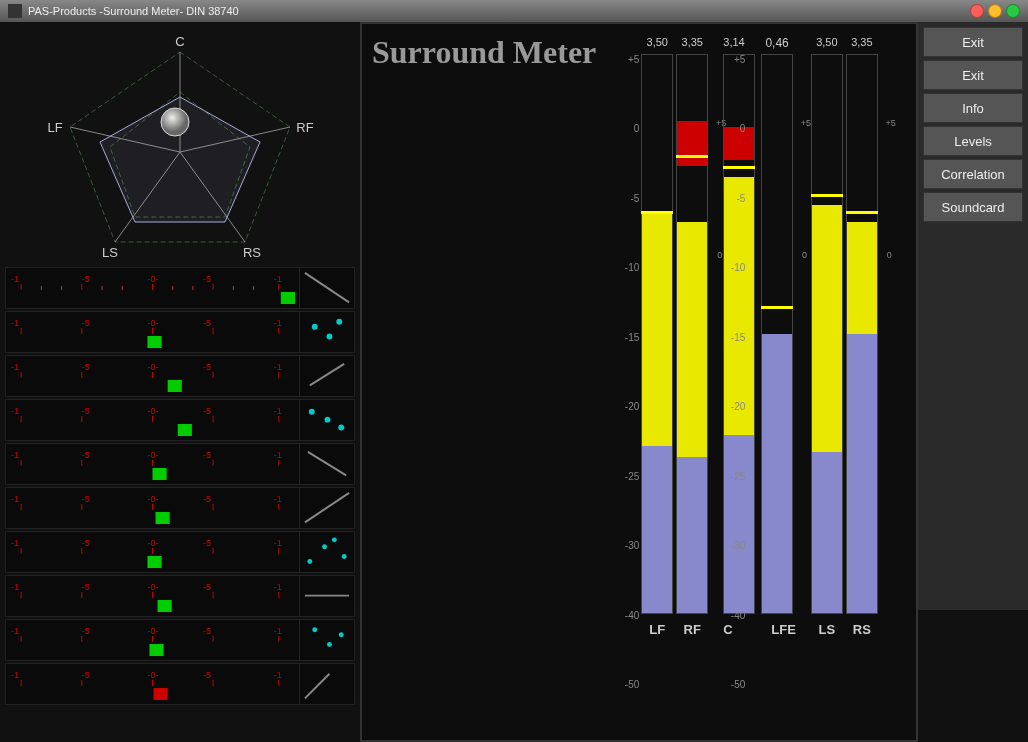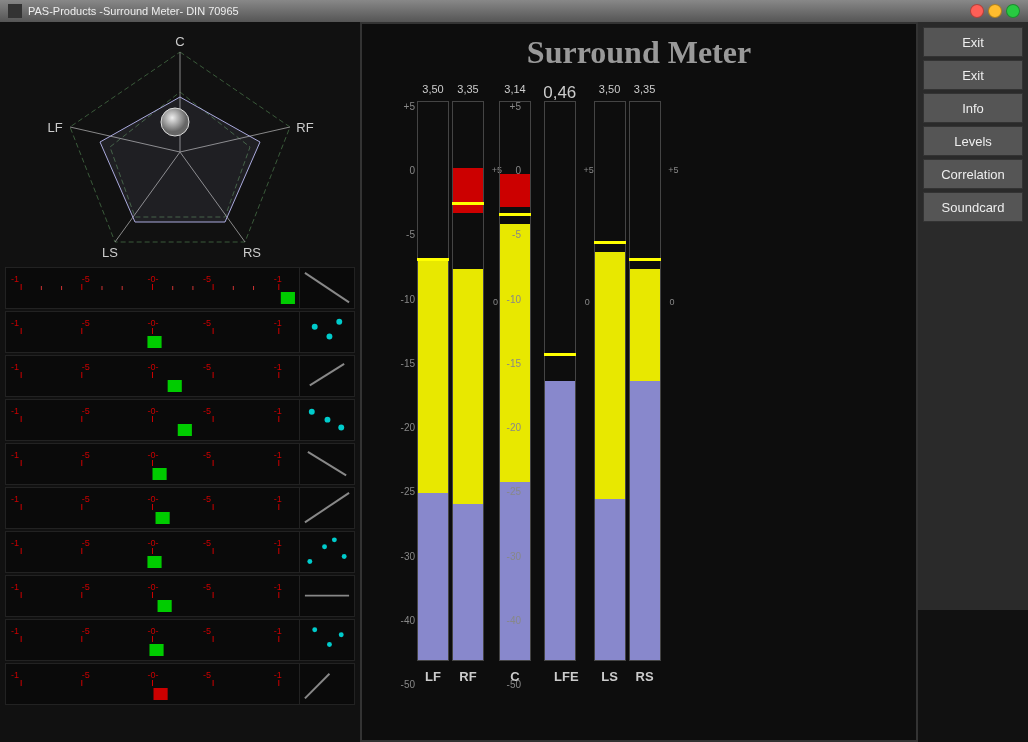--- a/index.html
+++ b/index.html
@@ -141,38 +141,38 @@
     
     #center-panel {
       position: absolute;
       left: 360px;
       top: 0;
       width: 558px;
       height: 720px;
       background: #0d0d0d;
       border: 2px solid #333;
       display: flex;
-      flex-direction: column;
+      flex-direction: row;
       padding: 10px;
     }
     #surround-title {
       text-align: center;
       color: #999;
       font-size: 32px;
       font-weight: bold;
       margin-bottom: 10px;
       font-family: Georgia, serif;
     }
   </style>
 </head>
 <body>
 
 <div id="titlebar">
   <div id="titlebar-icon"></div>
-  <span id="titlebar-title">PAS-Products -Surround Meter- DIN 70965</span>
+  <span id="titlebar-title">PAS-Products -Surround Meter- DIN 38740</span>
   <div id="titlebar-controls">
     <div class="tb-btn tb-close"></div>
     <div class="tb-btn tb-min"></div>
     <div class="tb-btn tb-max"></div>
   </div>
 </div>
 
 <div id="main">
 
   <div id="left-panel">
@@ -533,38 +533,38 @@
 
           <div style="position:absolute;top:calc(100% - 82%);left:0;right:0;height:3px;background:yellow;z-index:3;"></div>
 
           <div style="position:absolute;top:0;left:0;right:0;bottom:0;border:1px solid #444;"></div>
 
           <div style="position:absolute;top:calc(100% - 65%);right:-14px;color:#888;font-size:9px;">0</div>
         </div>
         <div style="margin-top:8px;color:#ccc;font-size:13px;font-weight:bold;">RF</div>
       </div>
 
-      <div style="display:flex;flex-direction:column;align-items:center;position:relative;margin-right:10px;">
+      <div style="display:flex;flex-direction:column;position:relative;margin-right:3px;">
         <div style="color:#ccc;font-size:11px;margin-bottom:5px;position:absolute;top:-18px;">3,14</div>
         <div style="position:relative;width:32px;height:560px;">
 
           <div style="position:absolute;top:calc(100% - 87%);left:0;right:0;height:6%;background:#cc0000;"></div>
 
           <div style="position:absolute;bottom:0;left:0;right:0;height:78%;background:#e8e800;"></div>
 
           <div style="position:absolute;bottom:0;left:0;right:0;height:32%;background:#8888cc;"></div>
 
           <div style="position:absolute;top:calc(100% - 80%);left:0;right:0;height:3px;background:yellow;z-index:3;"></div>
           <div style="position:absolute;top:0;left:0;right:0;bottom:0;border:1px solid #444;"></div>
         </div>
         <div style="margin-top:8px;color:#ccc;font-size:13px;font-weight:bold;">C</div>
       </div>
 
       <div style="display:flex;flex-direction:column;align-items:center;position:relative;margin-right:15px;">
-        <div style="color:#ccc;font-size:17px;position:absolute;top:-18px;">0,46</div>
+        <div style="color:#ccc;font-size:12px;position:absolute;top:-18px;">0,46</div>
         <div style="position:relative;width:32px;height:560px;">
 
           <div style="position:absolute;top:calc(100% - 85% - 20px);right:-18px;color:#888;font-size:9px;">+5</div>
 
           <div style="position:absolute;bottom:0;left:0;right:0;height:50%;background:#e8e800;"></div>
 
           <div style="position:absolute;bottom:0;left:0;right:0;height:50%;background:#8888cc;"></div>
 
           <div style="position:absolute;top:calc(100% - 55%);left:0;right:0;height:3px;background:yellow;z-index:3;"></div>
           <div style="position:absolute;top:0;left:0;right:0;bottom:0;border:1px solid #444;"></div>

